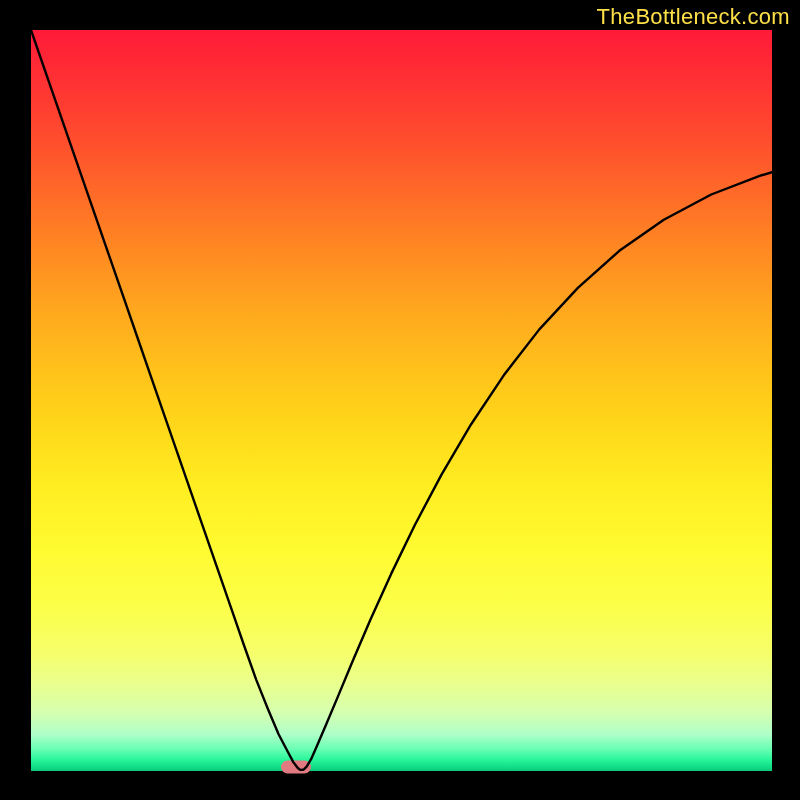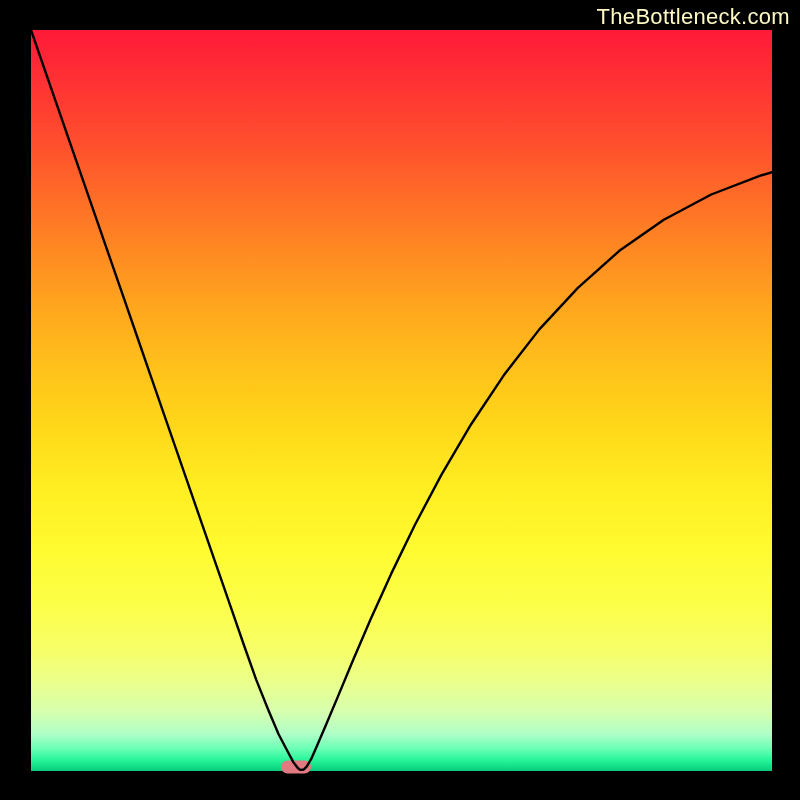--- a/index.html
+++ b/index.html
@@ -14,21 +14,21 @@
   .frame {
     position: relative;
     width: 800px;
     height: 800px;
     background: #000;
   }
   .watermark {
     position: absolute;
     top: 4px;
     right: 10px;
-    color: #fef9c3;
+    color: #fde047;
     font-size: 22px;
     font-weight: 500;
     letter-spacing: 0.3px;
     z-index: 10;
   }
   .plot-bg {
     position: absolute;
     left: 31px;
     top: 30px;
     width: 741px;

